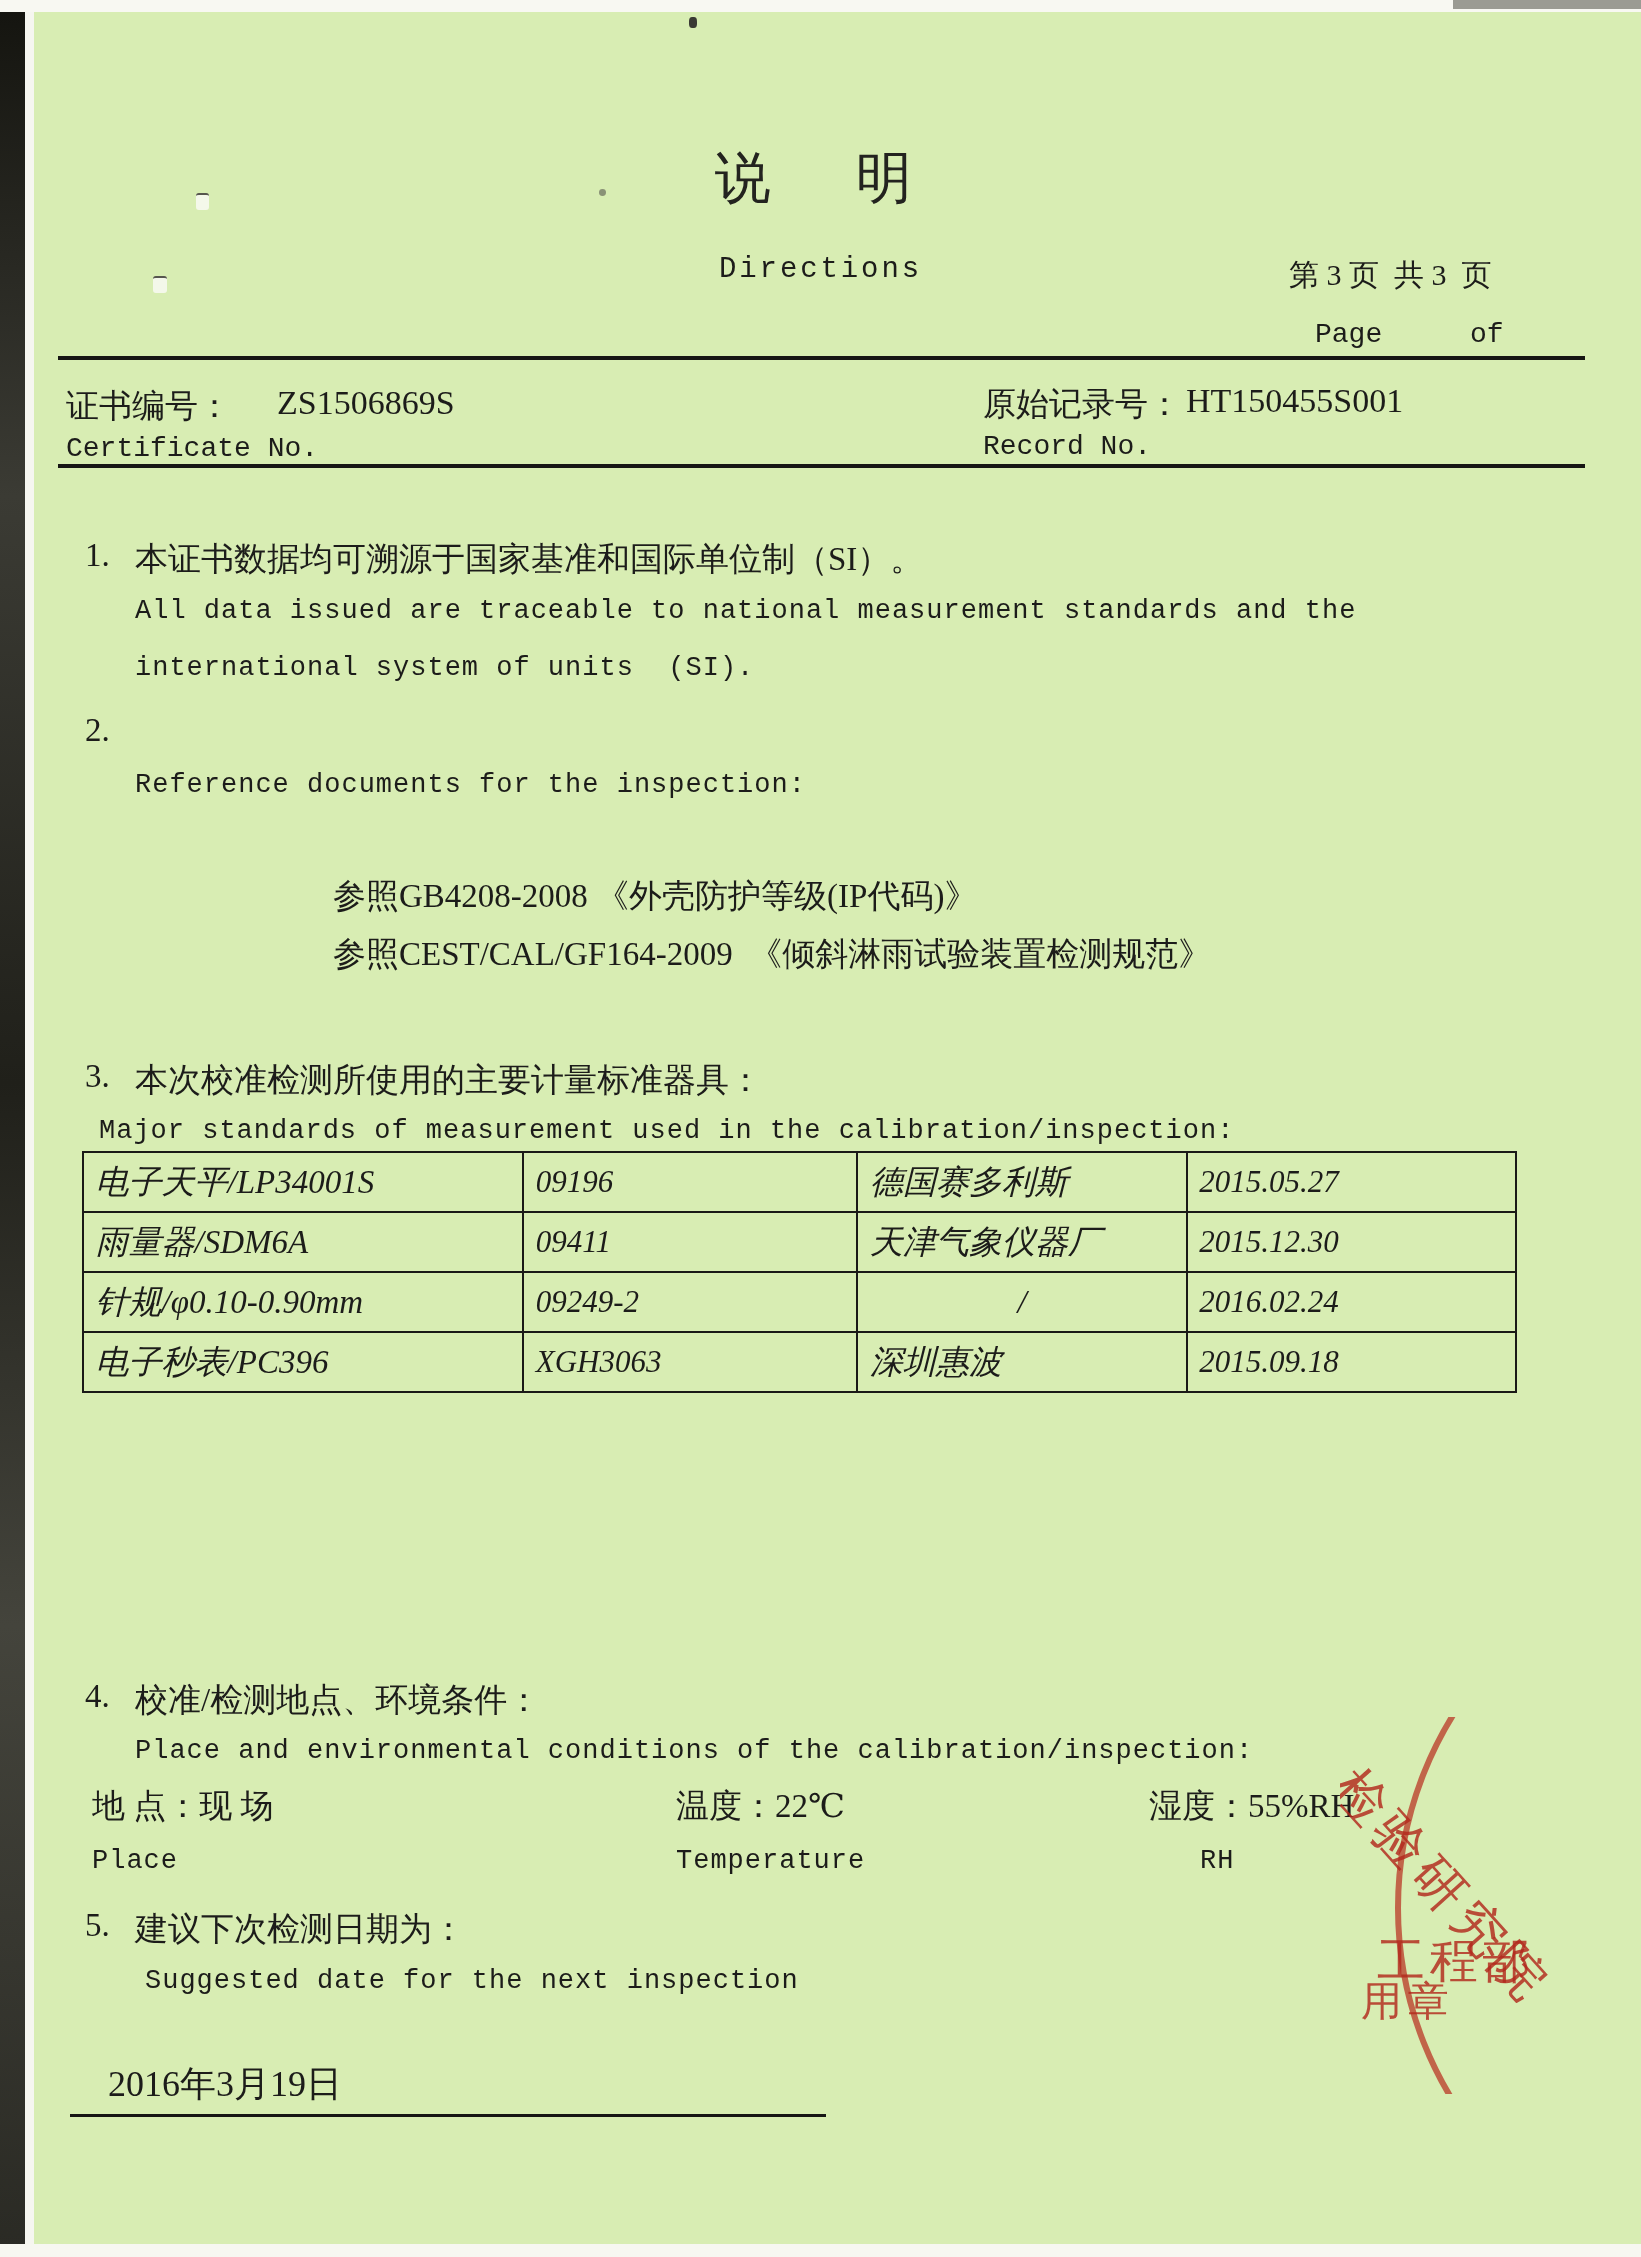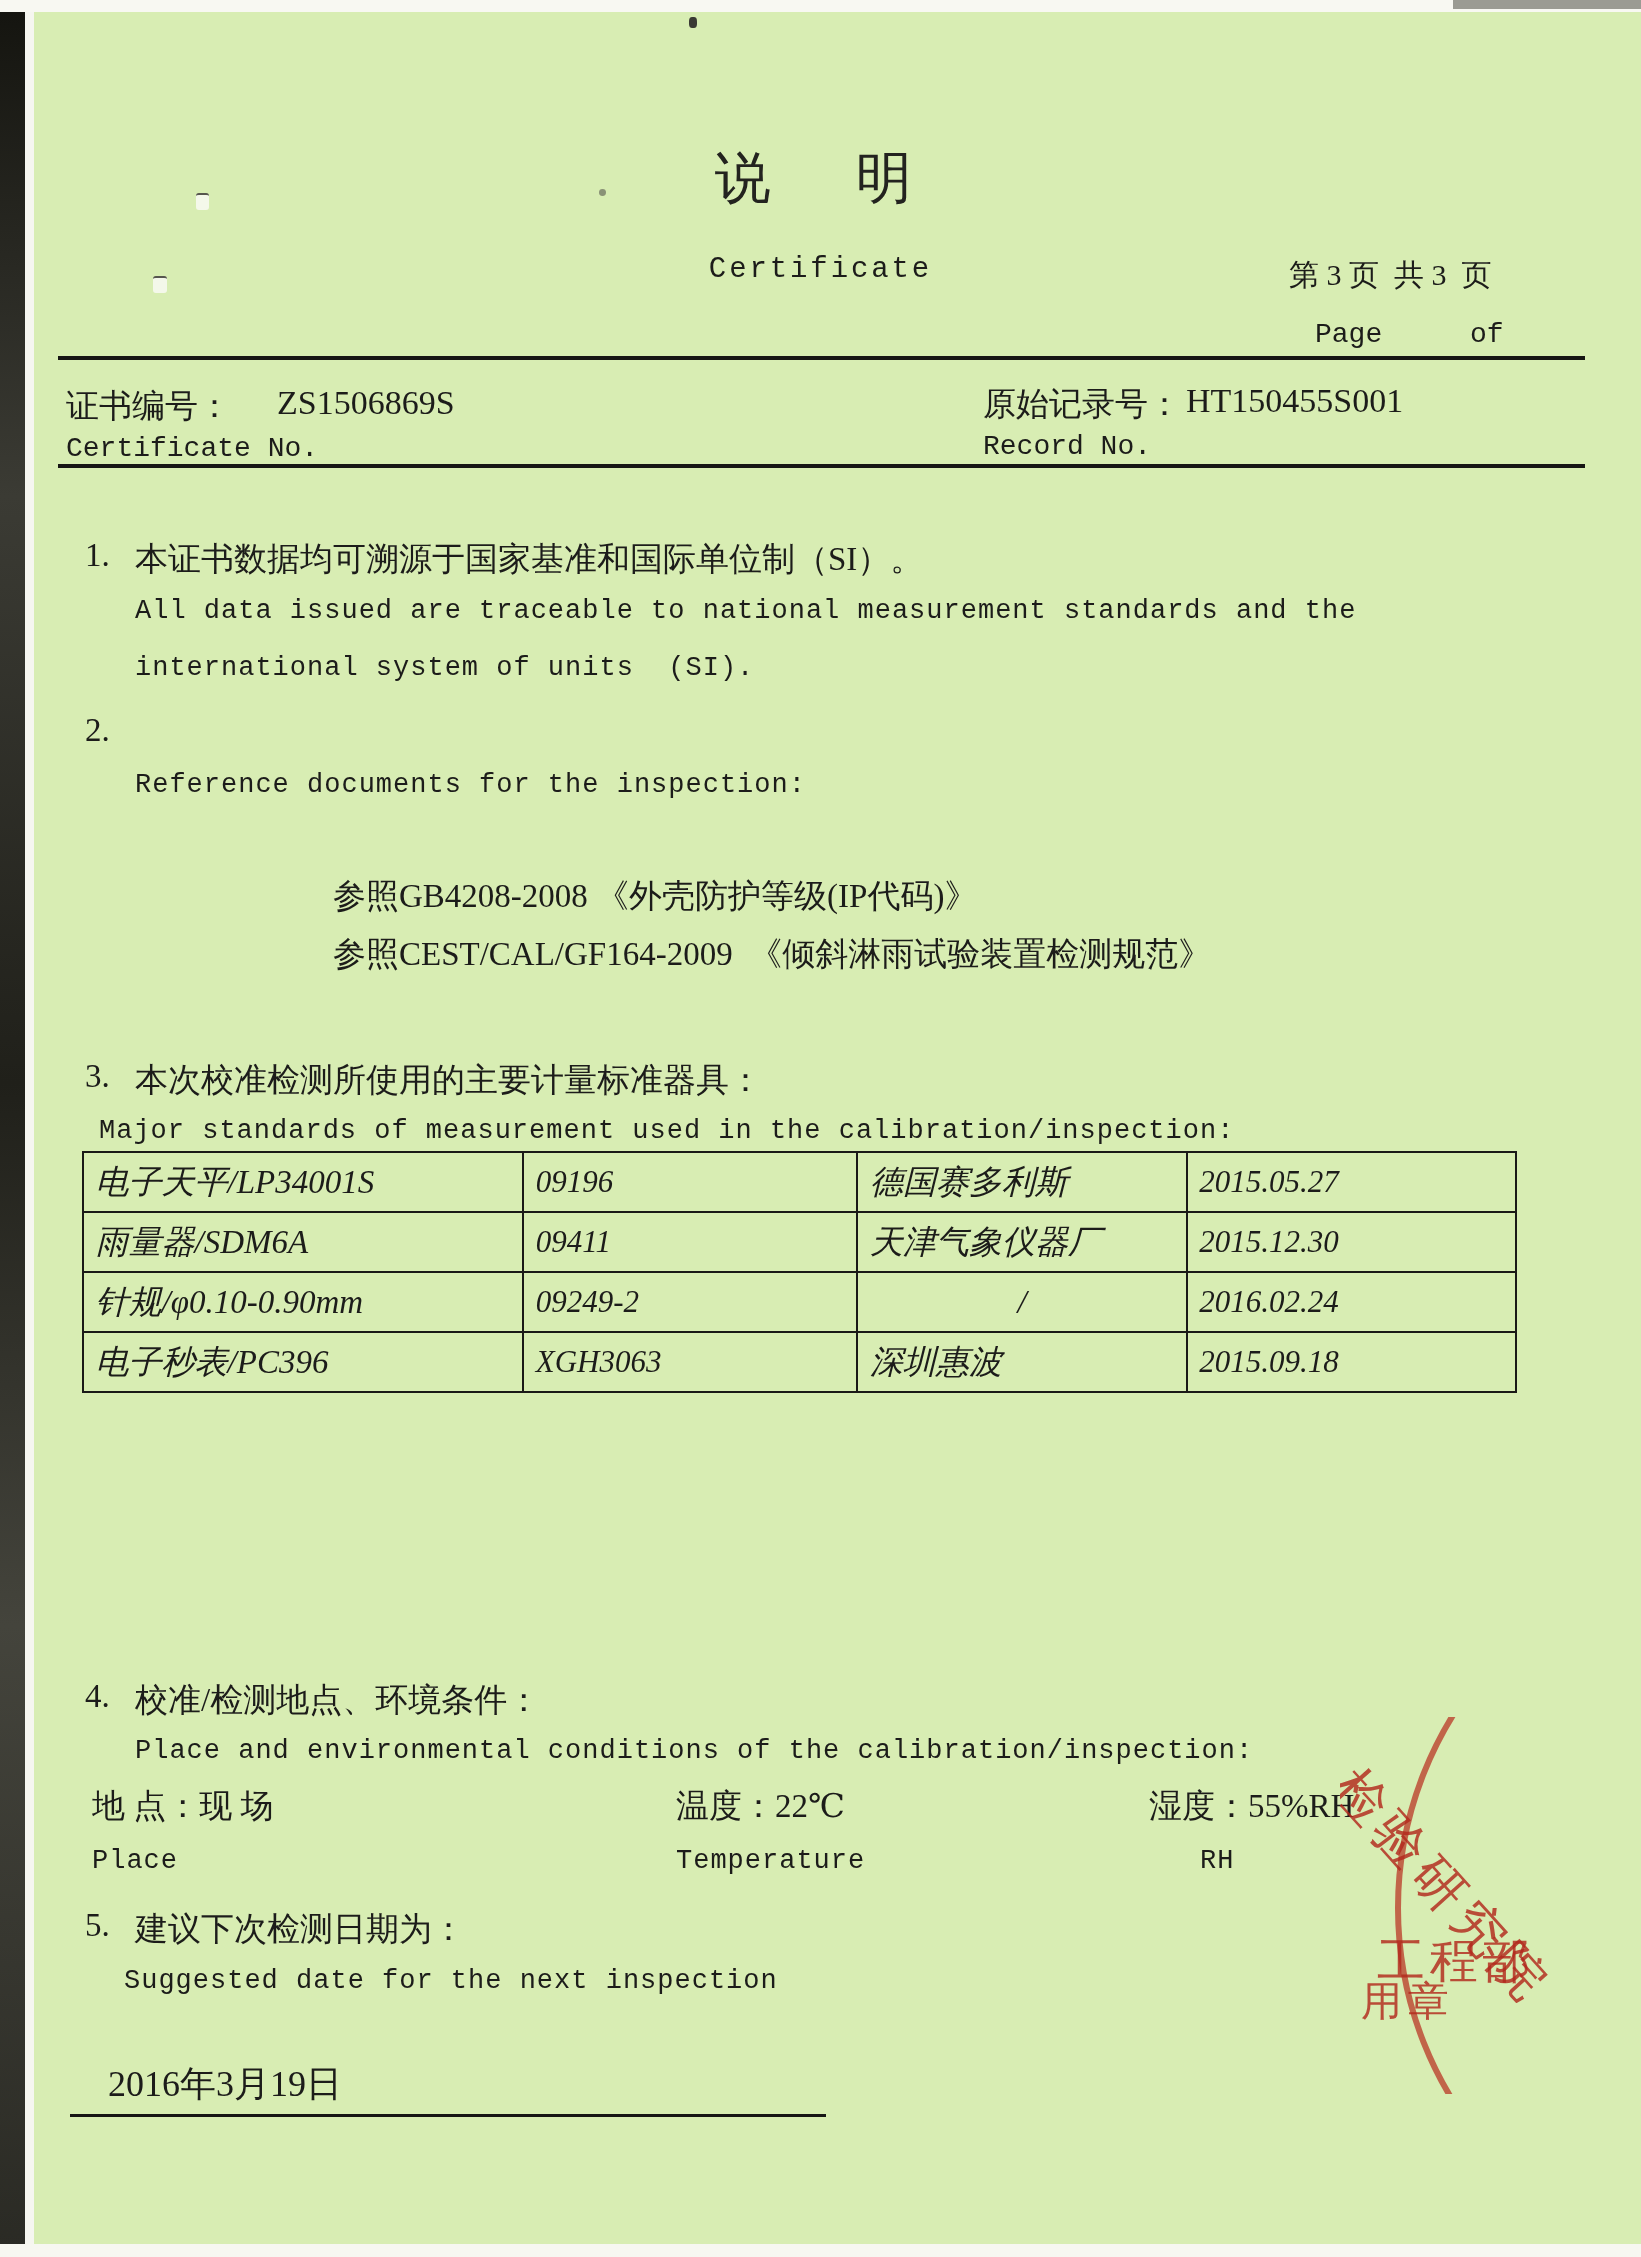--- a/index.html
+++ b/index.html
@@ -69,21 +69,21 @@
 <div class="abs edge-left-white"></div>
 <div class="abs edge-top"></div>
 <div class="abs edge-top-gray"></div>
 <div class="abs edge-bottom"></div>
 <div class="abs speck" style="left:689px;top:17.4px;width:7.7px;height:10.6px;"></div>
 <div class="abs hole" style="left:196px;top:193px;width:12.6px;height:14.5px;"></div>
 <div class="abs hole" style="left:153px;top:276px;width:13.5px;height:15.4px;"></div>
 <div class="abs" style="left:599px;top:189px;width:6.8px;height:6.8px;background:#55554d;border-radius:50%;opacity:.6;"></div>
 
 <div class="abs title zh">说　明</div>
-<div class="abs directions mono">Certificate</div>
+<div class="abs directions mono">Directions</div>
 <div class="abs pageinfo zh pre">第 3 页  共 3  页</div>
 <div class="abs pagelbl mono" style="left:1315px;">Page</div>
 <div class="abs pagelbl mono" style="left:1470px;">of</div>
 
 <div class="abs hr" style="left:58px;top:356px;width:1527px;height:3.9px;"></div>
 <div class="abs hr" style="left:58px;top:464px;width:1527px;height:3.9px;"></div>
 
 <div class="abs lbl-zh zh" style="left:66px;top:384px;">证书编号：</div>
 <div class="abs val zh" style="left:277px;top:384px;">ZS1506869S</div>
 <div class="abs lbl-en mono" style="left:66px;top:433px;">Certificate No.</div>
@@ -150,21 +150,21 @@
 <div class="abs envzh zh" style="left:676px;top:1784px;">温度：22℃</div>
 <div class="abs envzh zh" style="left:1149px;top:1784px;">湿度：55%RH</div>
 <div class="abs en mono" style="left:92px;top:1846px;">Place</div>
 <div class="abs en mono" style="left:676px;top:1846px;">Temperature</div>
 <div class="abs en mono" style="left:1200px;top:1846px;">RH</div>
 
 <div class="abs item zh" style="left:85px;top:1907px;">
   <span class="num">5.</span>
   <span>建议下次检测日期为：</span>
 </div>
-<div class="abs en mono pre" style="left:124px;top:1966px;">Suggested date for the next inspection</div>
+<div class="abs en mono pre" style="left:145px;top:1966px;">Suggested date for the next inspection</div>
 
 <div class="abs nextdate zh" style="left:108px;top:2060px;">2016年3月19日</div>
 <div class="abs hr" style="left:70px;top:2114px;width:756px;height:2.9px;"></div>
 
 <div class="abs stamp-clip">
   <div class="stamp-circle"></div>
   <div class="stamp-arc zh">检验研究院</div>
   <div class="stamp-l1 zh">工程部</div>
   <div class="stamp-l2 zh">用章</div>
 </div>

